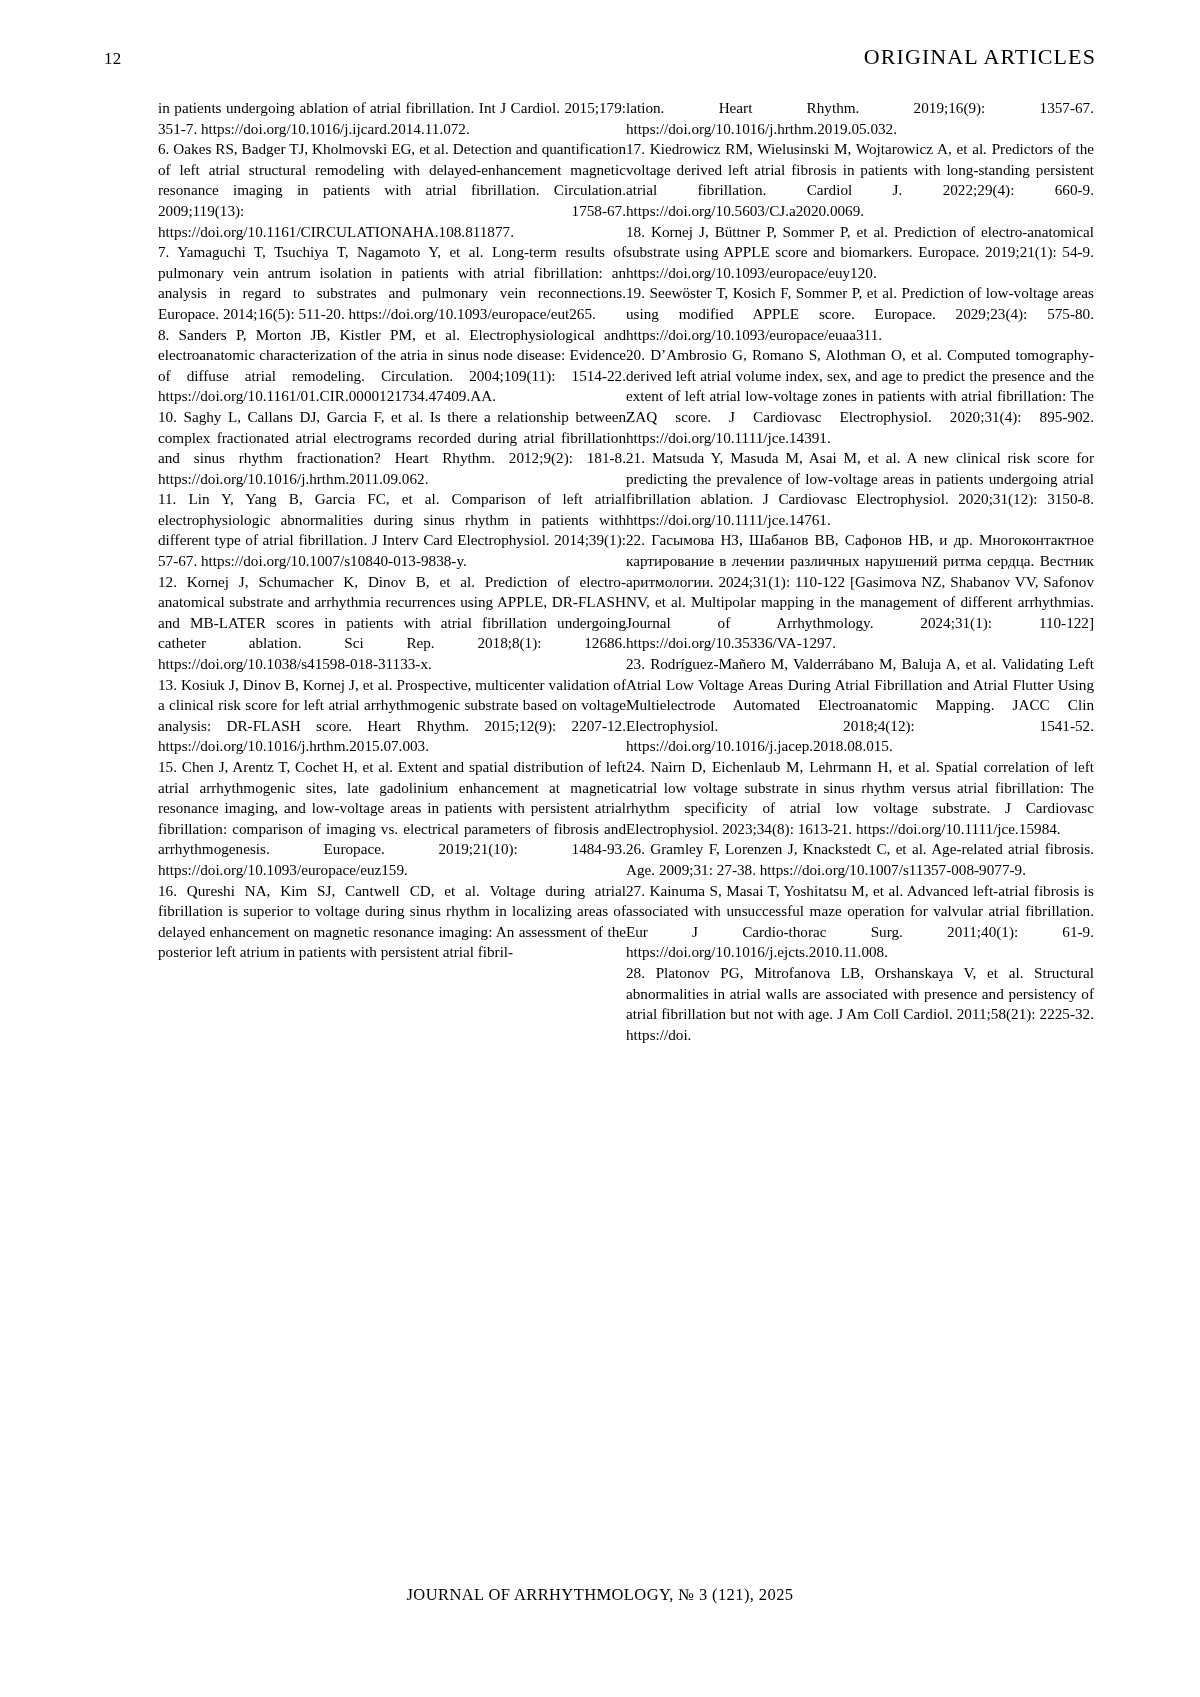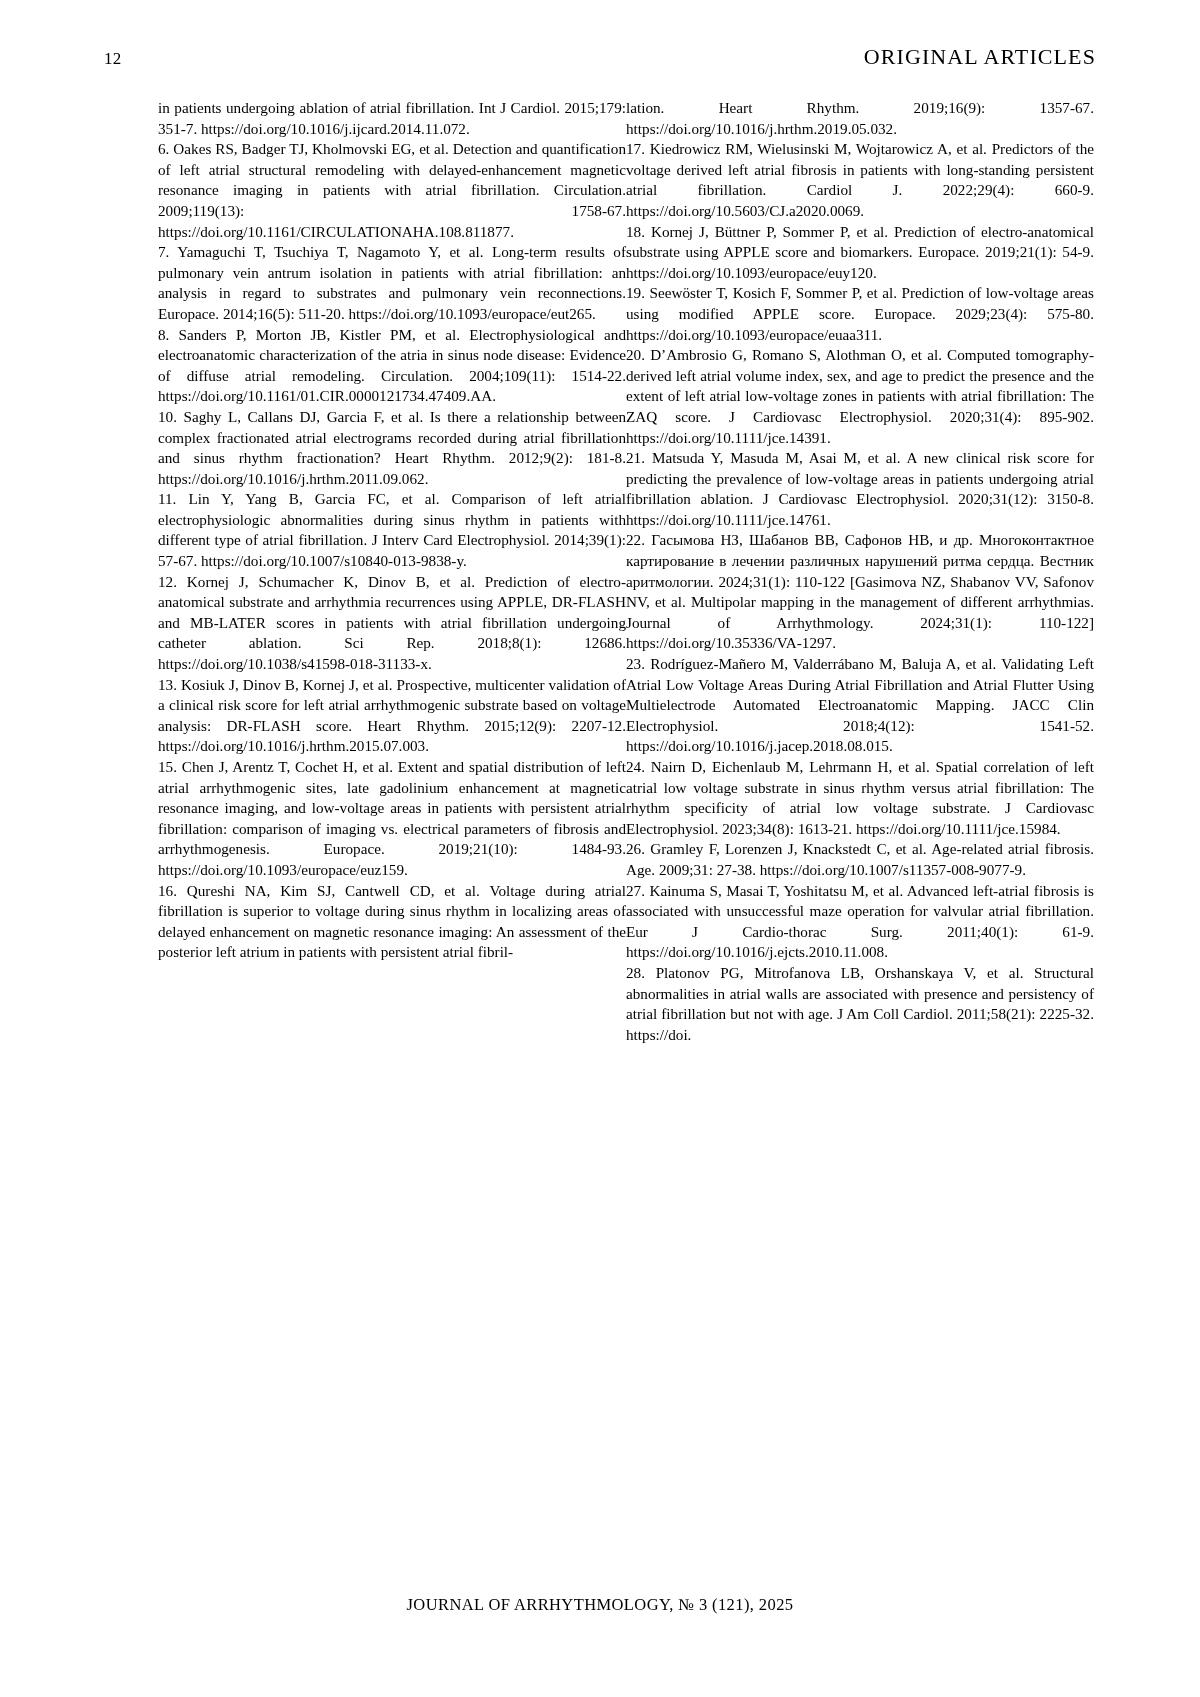--- a/index.html
+++ b/index.html
@@ -57,21 +57,21 @@
     font-size: 15.2px;
     line-height: 1.355;
     text-align: justify;
     text-justify: inter-word;
     margin: 0 0 0 0;
     hyphens: auto;
     -webkit-hyphens: auto;
   }
   .footer {
     position: absolute;
-    bottom: 82px;
+    bottom: 92px;
     left: 0;
     width: 1200px;
     text-align: center;
     font-size: 16.5px;
     letter-spacing: 0.4px;
   }
 </style>
 </head>
 <body>
 

